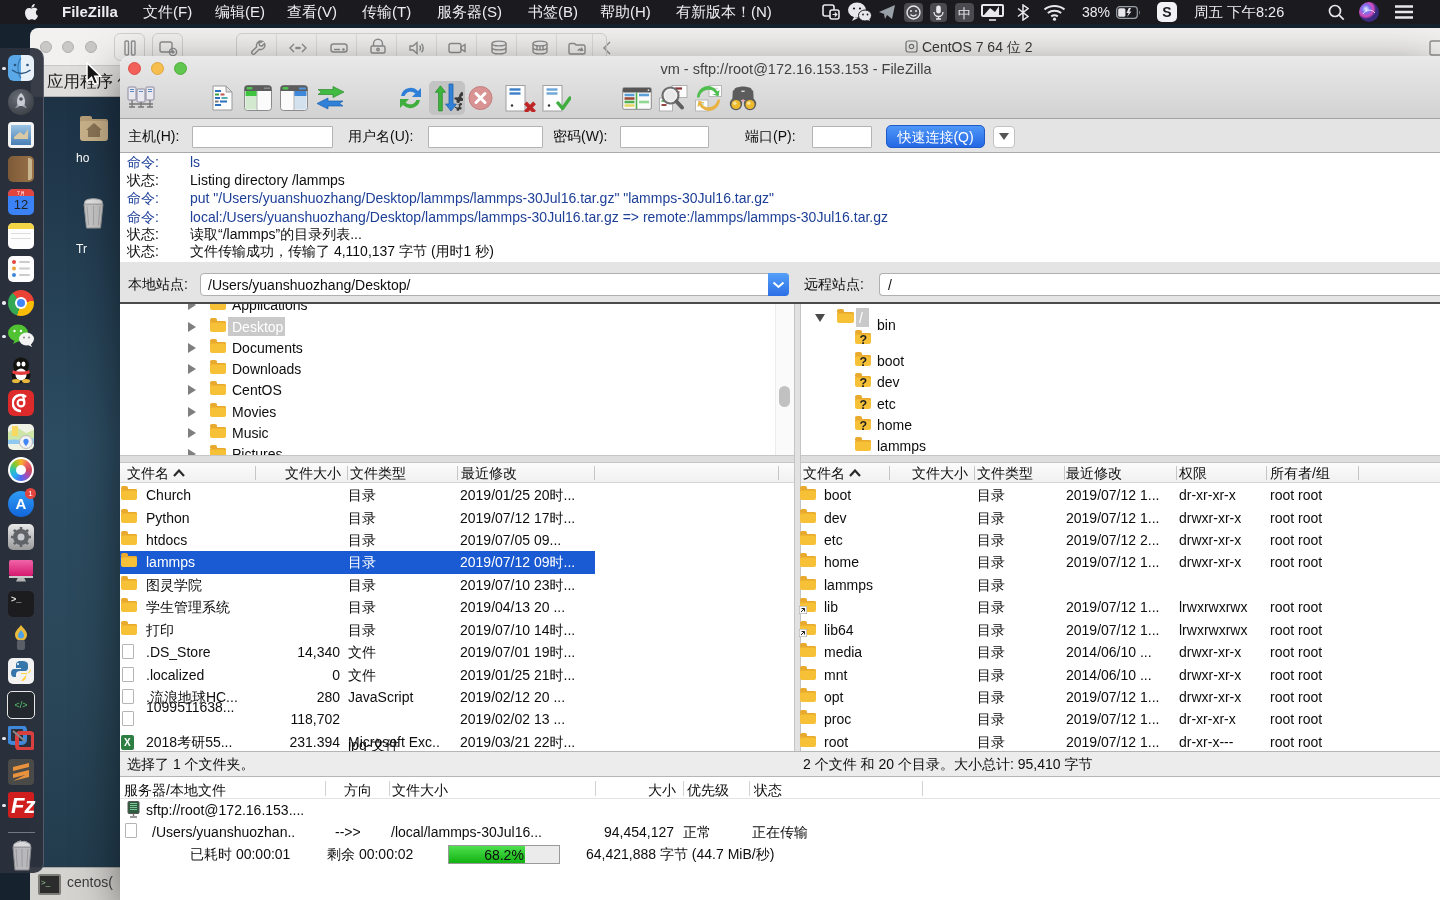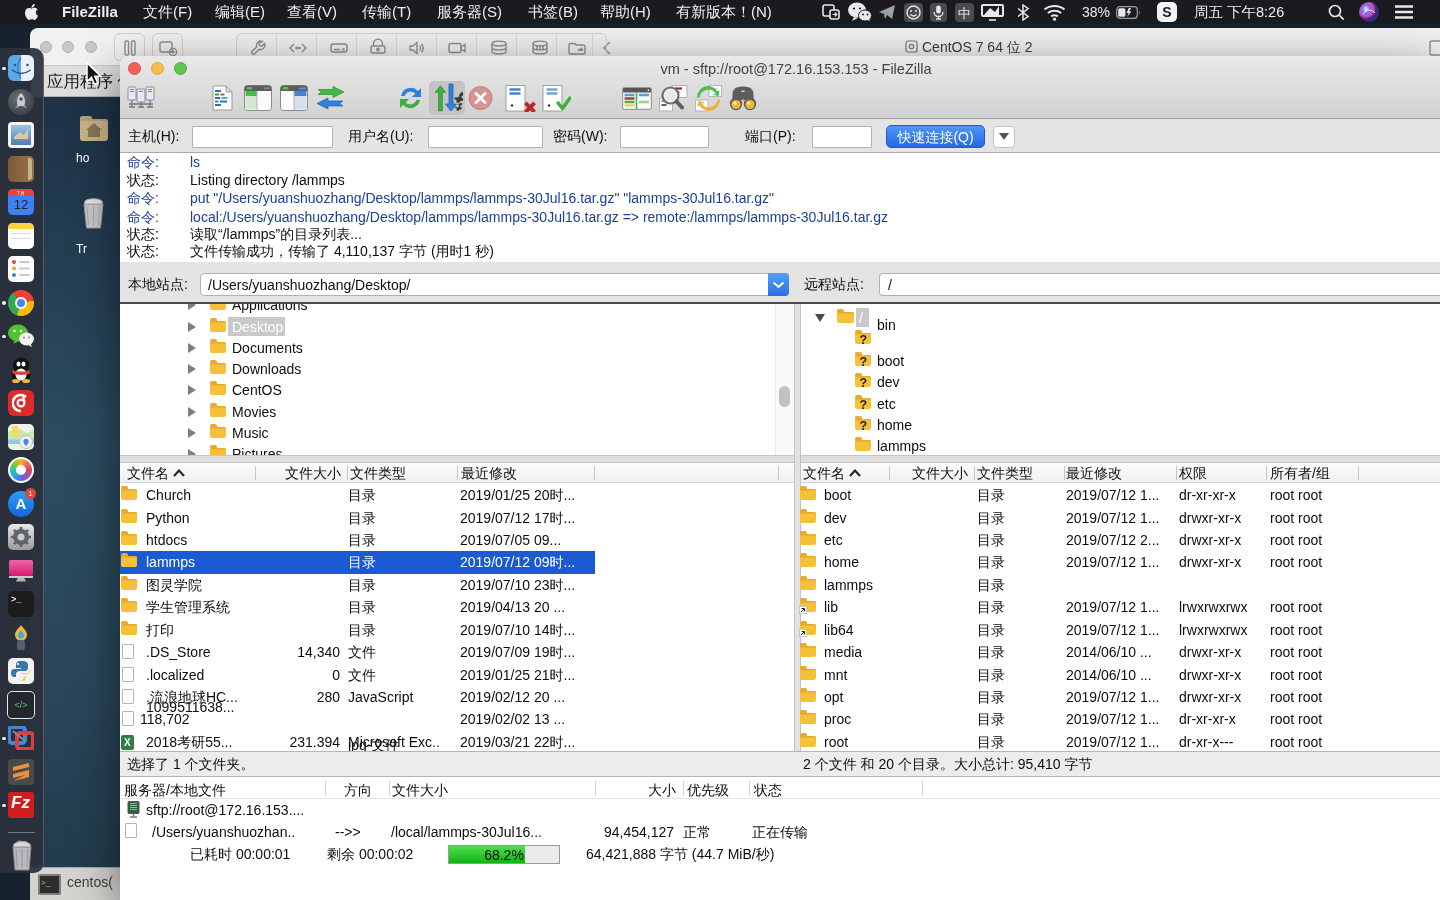--- a/index.html
+++ b/index.html
@@ -422,34 +422,34 @@
 <div class="ab t" style="left:348px;top:596.3100000000001px">目录</div>
 <div class="ab t" style="left:460px;top:596.3100000000001px">2019/04/13 20 ...</div>
 <div class="fold" style="left:121px;top:623.73px"></div>
 <div class="ab t" style="left:146px;top:618.73px">打印</div>
 <div class="ab t" style="left:348px;top:618.73px">目录</div>
 <div class="ab t" style="left:460px;top:618.73px">2019/07/10 14时...</div>
 <div class="page" style="left:122px;top:644.1500000000001px"></div>
 <div class="ab t" style="left:146px;top:641.1500000000001px">.DS_Store</div>
 <div class="ab t" style="left:140px;top:641.1500000000001px;width:200px;text-align:right">14,340</div>
 <div class="ab t" style="left:348px;top:641.1500000000001px">文件</div>
-<div class="ab t" style="left:460px;top:641.1500000000001px">2019/07/09 19时...</div>
+<div class="ab t" style="left:460px;top:641.1500000000001px">2019/07/01 19时...</div>
 <div class="page" style="left:122px;top:666.57px"></div>
 <div class="ab t" style="left:146px;top:663.57px">.localized</div>
 <div class="ab t" style="left:140px;top:663.57px;width:200px;text-align:right">0</div>
 <div class="ab t" style="left:348px;top:663.57px">文件</div>
 <div class="ab t" style="left:460px;top:663.57px">2019/01/25 21时...</div>
 <div class="page" style="left:122px;top:688.99px"></div>
 <div class="ab t" style="left:146px;top:685.99px">.流浪地球HC...</div>
 <div class="ab t" style="left:140px;top:685.99px;width:200px;text-align:right">280</div>
 <div class="ab t" style="left:348px;top:685.99px">JavaScript</div>
 <div class="ab t" style="left:460px;top:685.99px">2019/02/12 20 ...</div>
 <div class="page" style="left:122px;top:711.4100000000001px"></div>
 <div class="ab t" style="left:146px;top:696px">1099511638...</div>
-<div class="ab t" style="left:140px;top:708.4100000000001px;width:200px;text-align:left">118,702</div>
+<div class="ab t" style="left:140px;top:708.4100000000001px;width:200px;text-align:right">118,702</div>
 <div class="ab t" style="left:348px;top:734px">jpg-文件</div>
 <div class="ab t" style="left:460px;top:708.4100000000001px">2019/02/02 13 ...</div>
 <div class="ab" style="left:121px;top:734.83px;width:13px;height:15px;background:#2e7d43;border-radius:2px"></div>
 <div class="ab w" style="left:124px;top:734.83px;font-size:10px;font-weight:bold;line-height:15px">X</div>
 <div class="ab t" style="left:146px;top:730.83px">2018考研55...</div>
 <div class="ab t" style="left:140px;top:730.83px;width:200px;text-align:right">231.394</div>
 <div class="ab t" style="left:348px;top:730.83px">Microsoft Exc..</div>
 <div class="ab t" style="left:460px;top:730.83px">2019/03/21 22时...</div>
 <div class="fold" style="left:800px;top:489.21px"></div>
 <div class="ab t" style="left:824px;top:484.21px">boot</div>
@@ -737,21 +737,21 @@
 <div class="ab" style="left:8px;top:758.5px;width:26px;height:26px">
     <div class="ab" style="left:0;top:0;width:26px;height:26px;border-radius:4px;background:#4a4a48">
       <svg class="ab" style="left:4px;top:3px" width="18" height="20" viewBox="0 0 18 20">
         <path d="M1 5L17 1v4L1 9zM1 12l16-4v4L1 16z" fill="#e8923d"></path>
         <path d="M1 19l16-4v-4" fill="#e8923d"></path>
       </svg>
     </div>
   </div>
 <div class="ab" style="left:8px;top:792px;width:26px;height:26px">
     <div class="ab" style="left:0;top:0;width:26px;height:26px;border-radius:3px;background:#d01e1e">
-      <div class="ab w" style="left:3px;top:1px;font-size:17px;font-weight:bold;font-style:italic">Fz</div>
+      <div class="ab w" style="left:3px;top:1px;font-size:22px;font-weight:bold;font-style:italic">Fz</div>
     </div>
   </div>
 <div class="ab" style="left:8px;top:832px;width:27px;height:1px;background:rgba(255,255,255,0.35)"></div>
 <svg class="ab" style="left:9px;top:840px" width="26" height="31" viewBox="0 0 26 31">
     <path d="M4 7h18l-2 23H6z" fill="#b9b9bd" stroke="#88888c"></path>
     <path d="M7 9l1.3 18M13 9v18M19 9l-1.3 18" stroke="#98989c" fill="none"></path>
     <path d="M5 4c4-3.5 12-3.5 16 0l.8 3H4.2z" fill="#d9d9dd" stroke="#98989c"></path>
     <path d="M7 3c2-2.5 4-1 5-2.5M14 2c2-1.5 4 0 5 1.5" stroke="#aaa" fill="none"></path>
   </svg>
 <div class="ab" style="left:2px;top:66.5px;width:3.5px;height:3.5px;border-radius:50%;background:#e8e8ee"></div>

